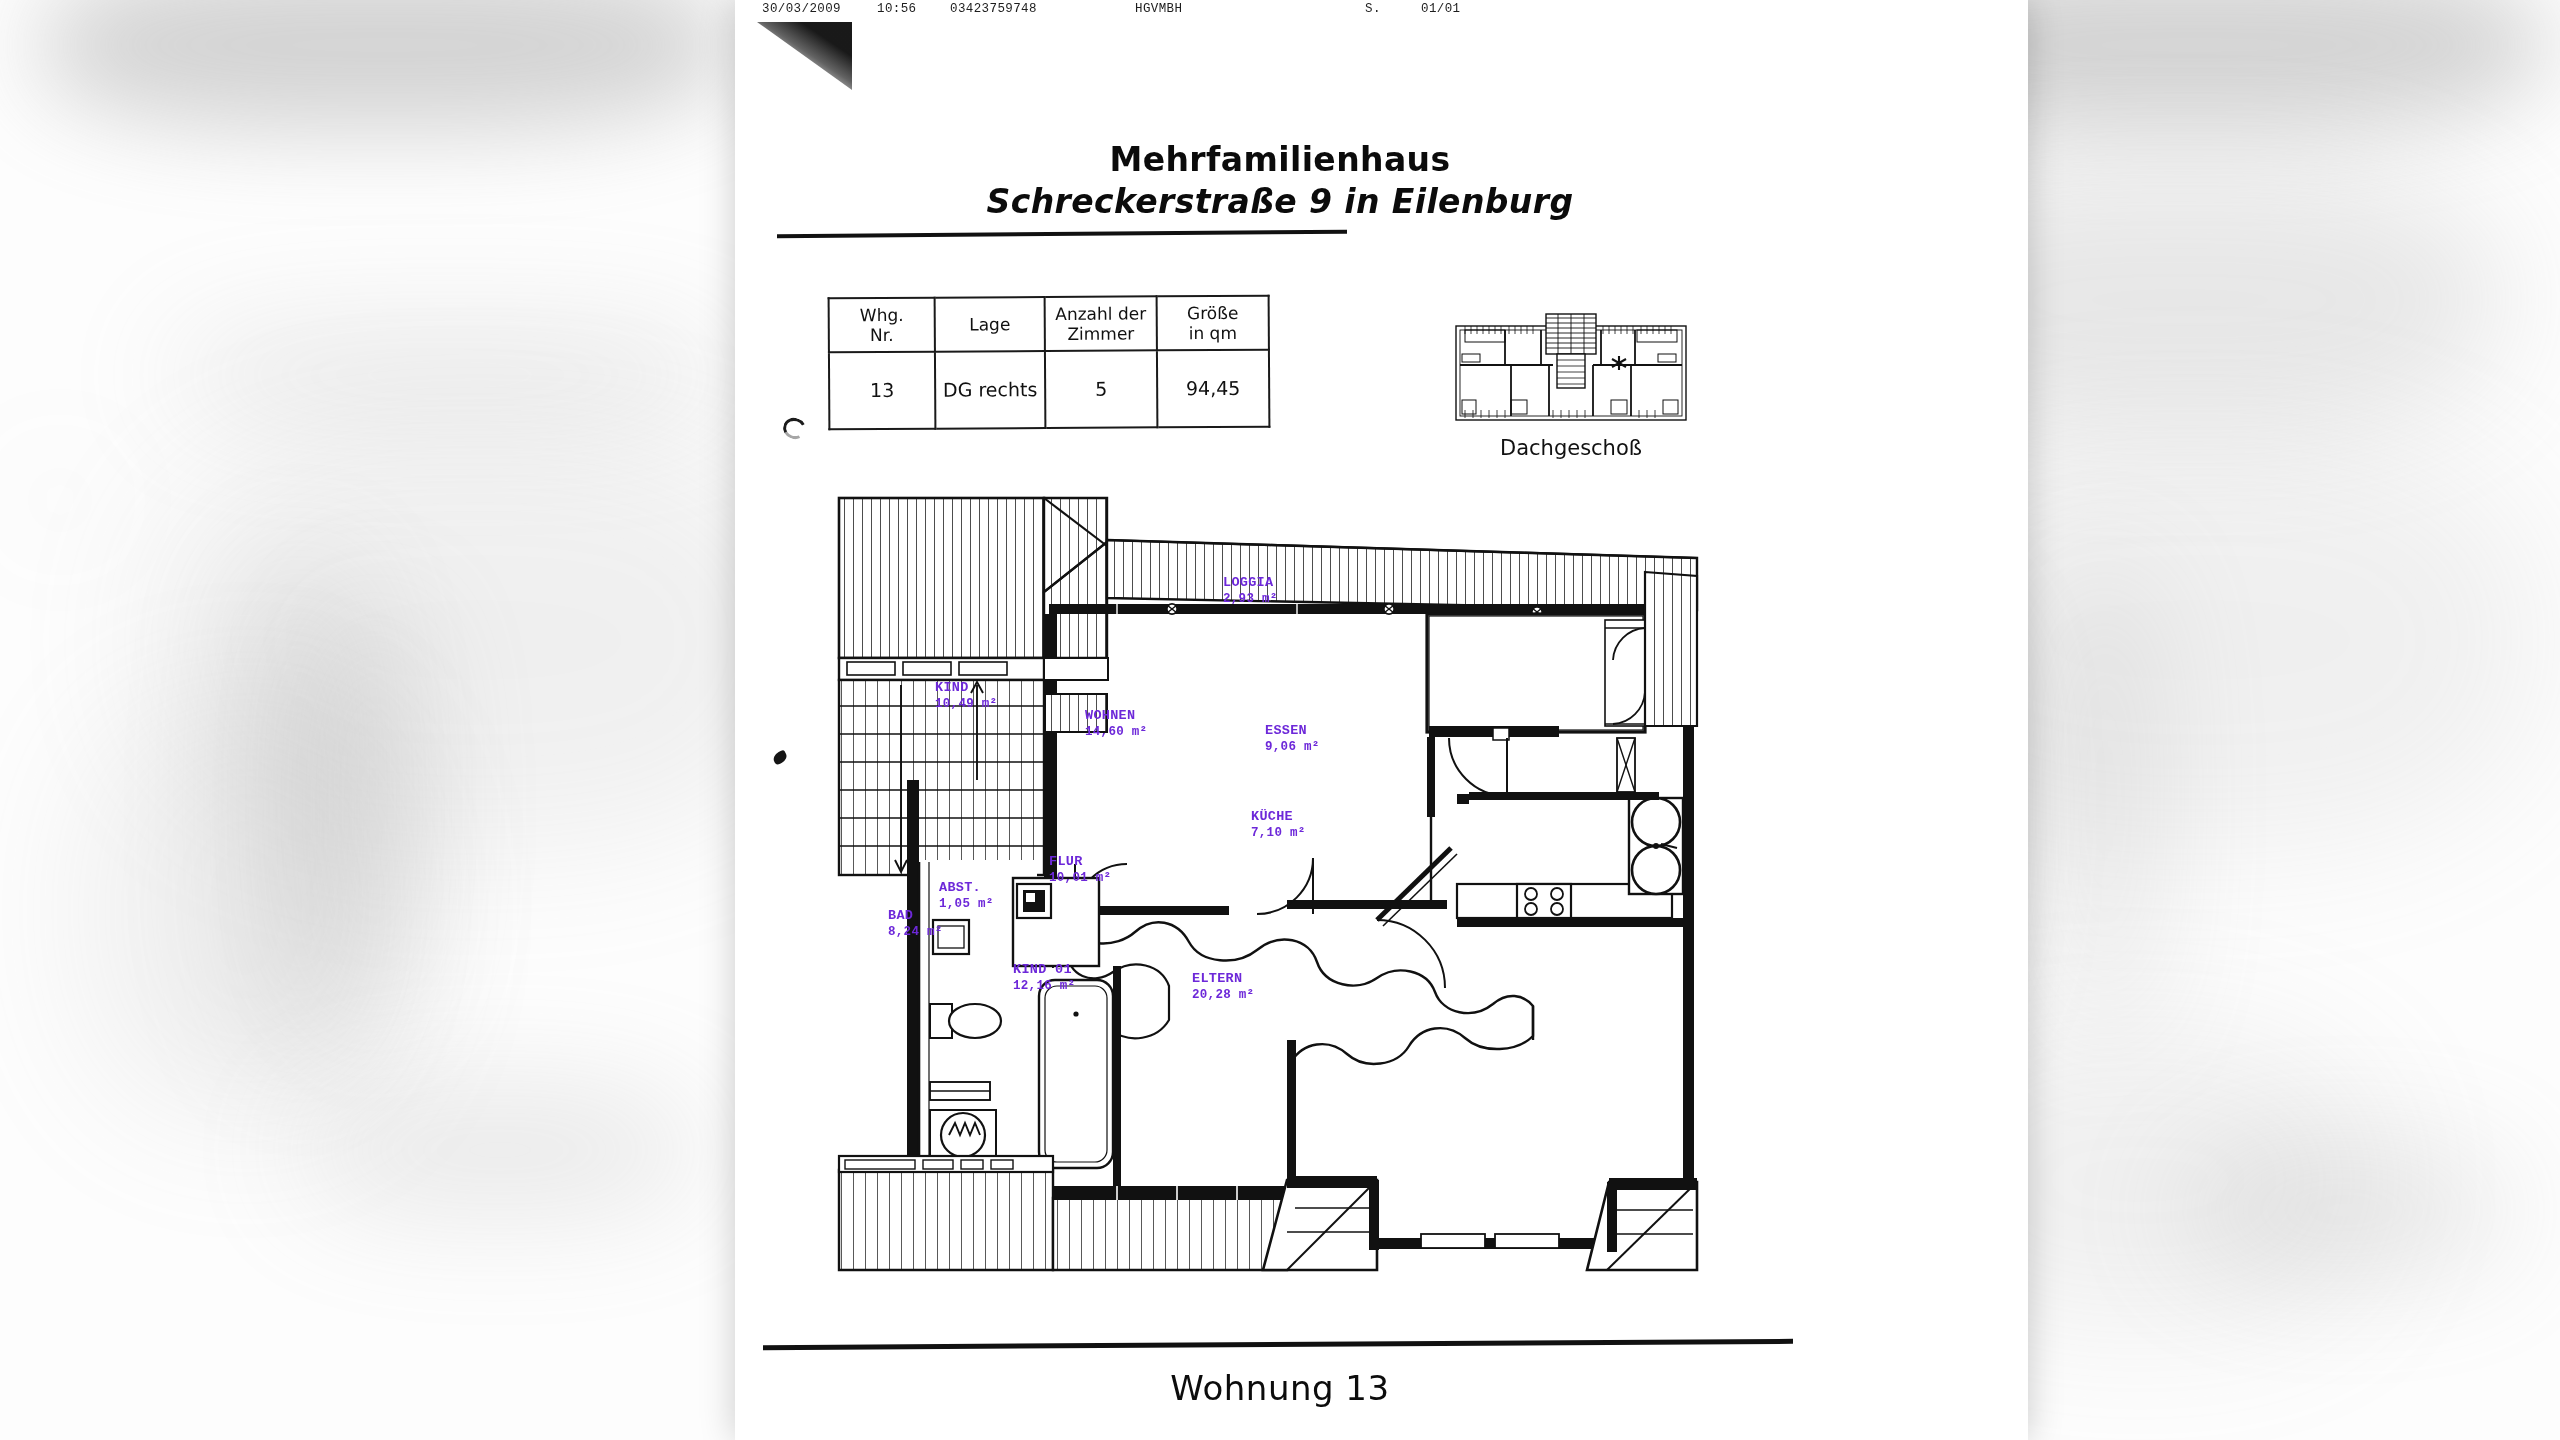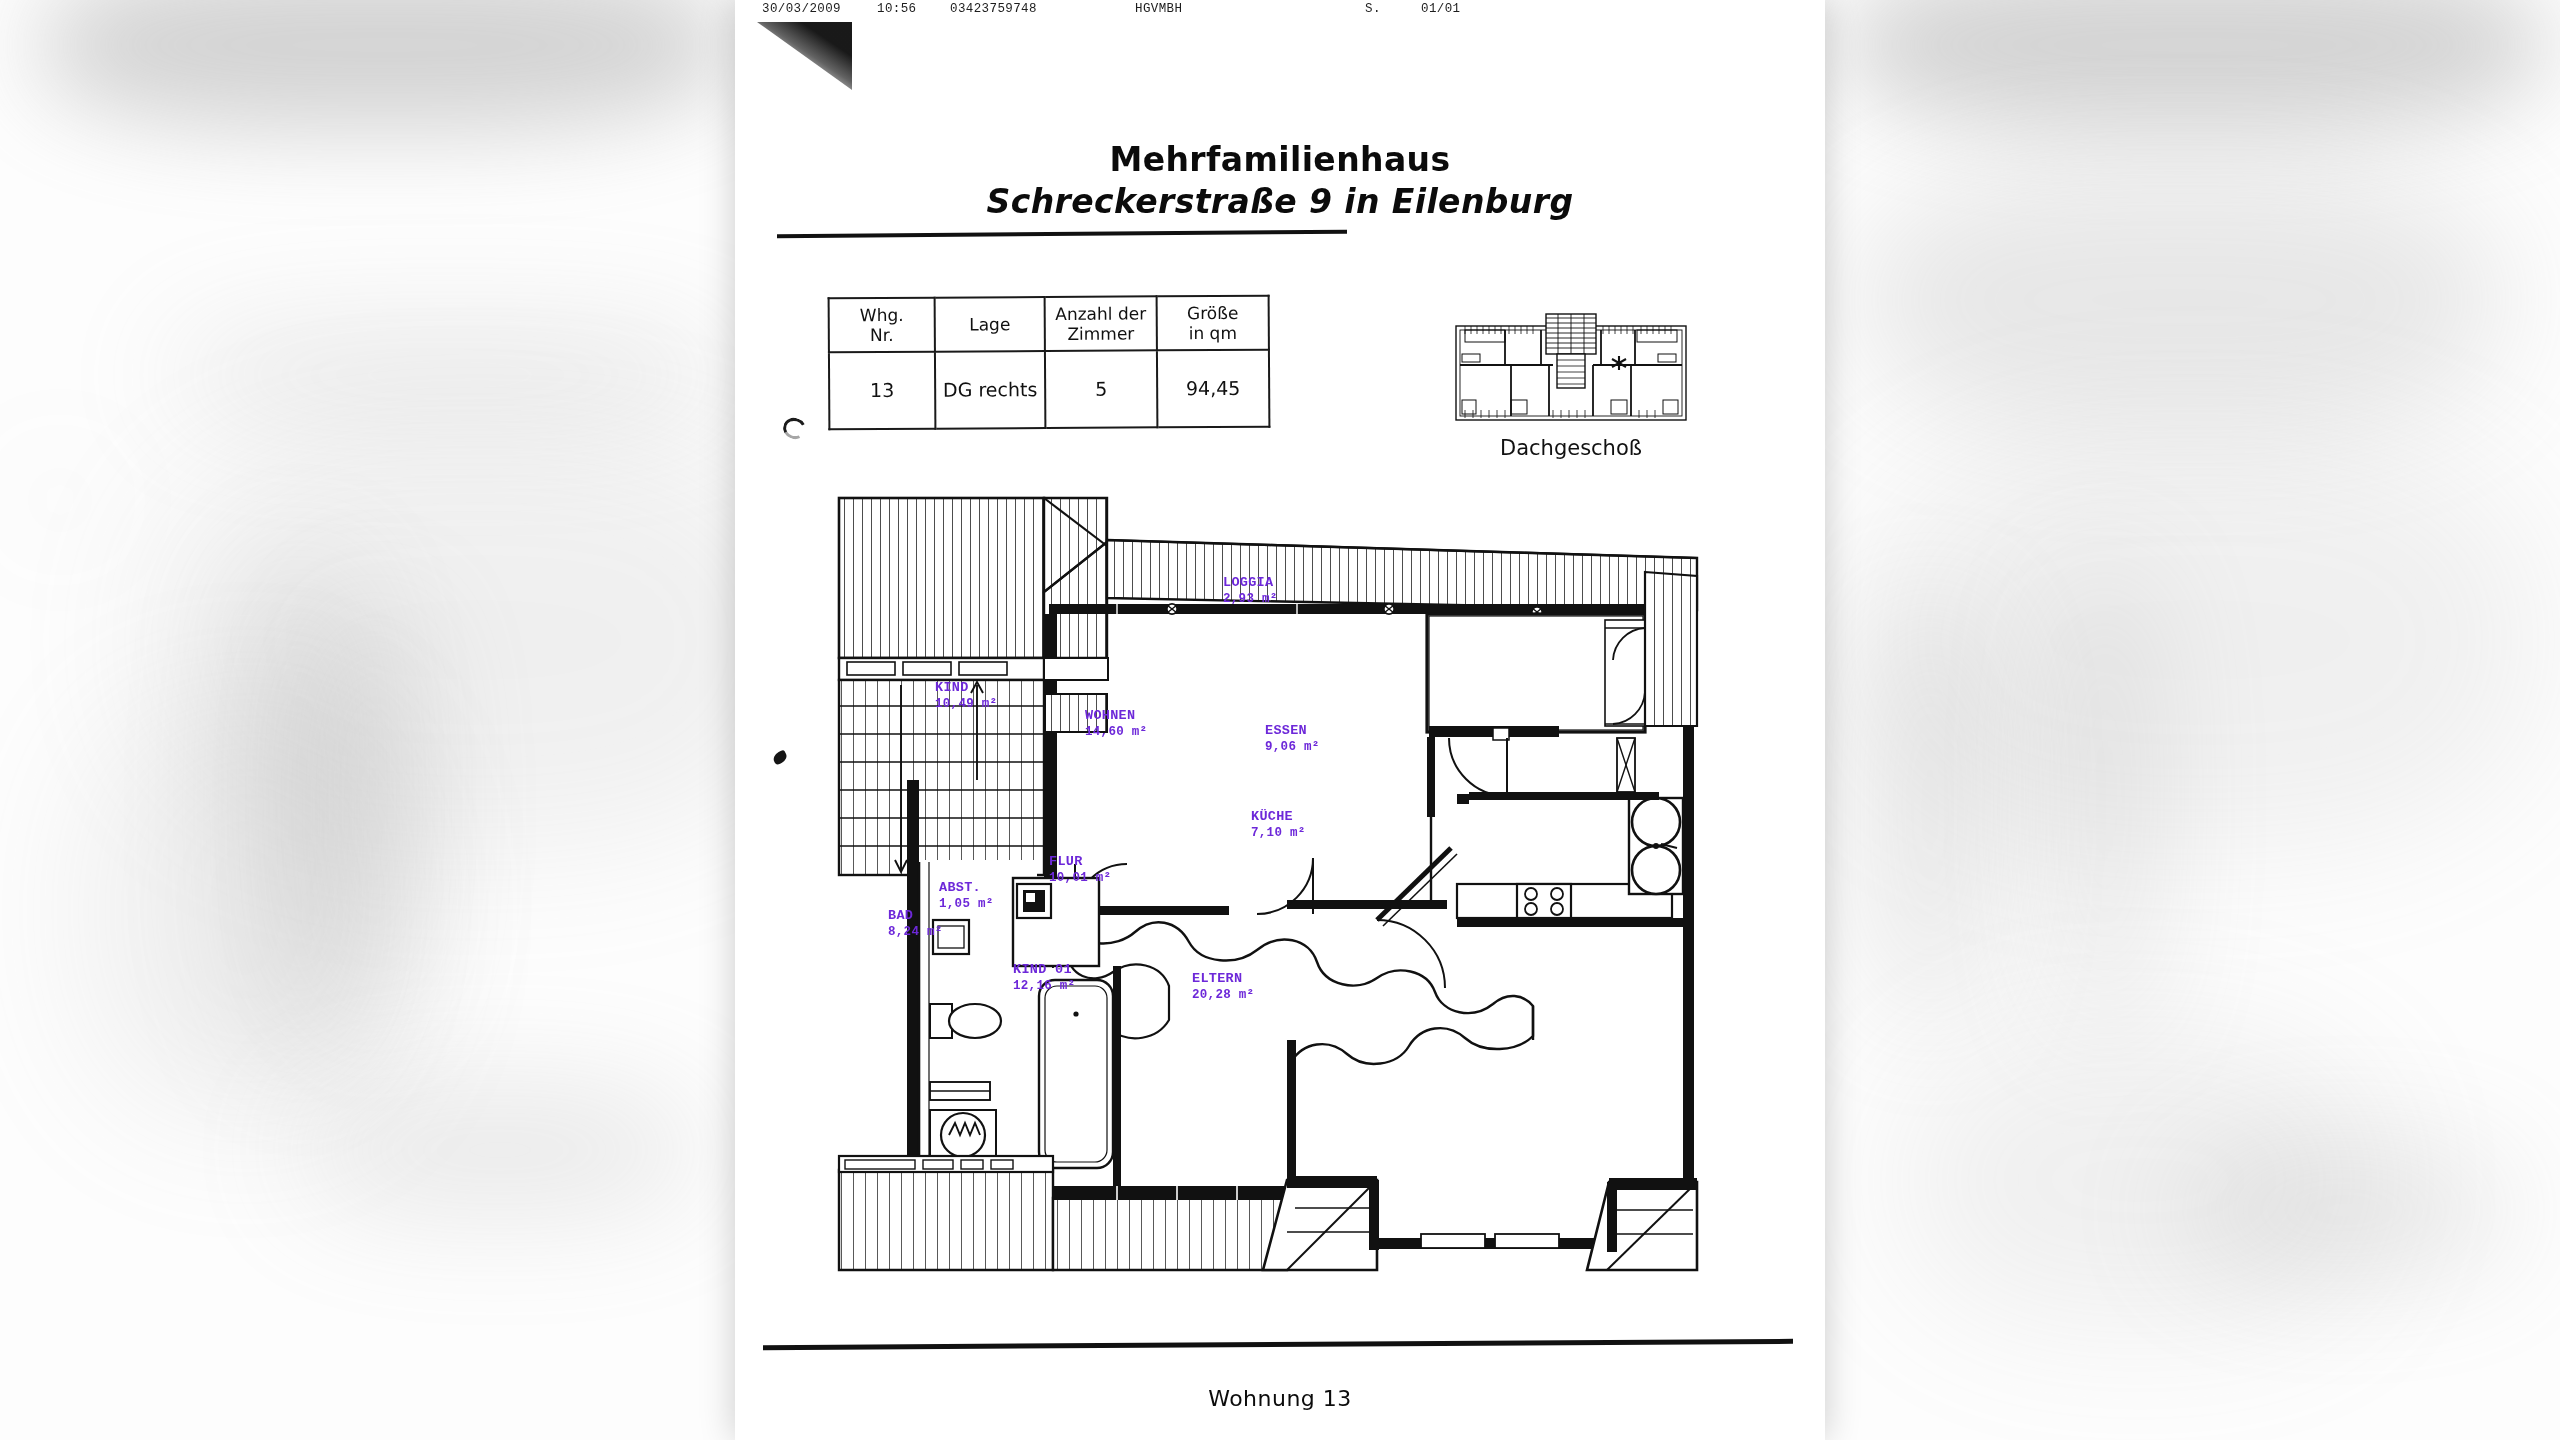--- a/index.html
+++ b/index.html
@@ -22,21 +22,21 @@
     border-radius:40%;
     filter:blur(46px);
     opacity:.42;
   }
   #backdrop .smudge.soft{opacity:.22;filter:blur(60px);}
   #backdrop .smudge.faint{opacity:.13;filter:blur(70px);}
 
   
   #page{
     position:absolute;
-    left:735px;top:0;width:1090px;height:1440px;
+    left:735px;top:0;width:1293px;height:1440px;
     background:#ffffff;
     box-shadow:0 0 34px rgba(0,0,0,.20);
     overflow:hidden;
   }
 
   
   .fax-header{
     position:absolute;top:2px;left:0;width:1090px;
     height:18px;
     font-family:"Liberation Mono", monospace;
@@ -142,21 +142,21 @@
   .room-label .area{font-size:12.5px;font-weight:700;display:block;}
 
   
   .footer-rule{
     position:absolute;left:28px;top:1342px;width:1030px;height:5px;
     background:#111;transform:rotate(-0.35deg);
   }
   .footer-caption{
     position:absolute;left:0;top:1368px;width:1090px;text-align:center;
     font-family:"DejaVu Sans", sans-serif;
-    font-size:22px;color:#0c0c0c;letter-spacing:.5px;margin-top:18px;
+    font-size:34px;color:#0c0c0c;letter-spacing:.5px;
   }
 </style>
 </head>
 <body>
 
 <div id="backdrop">
   <div class="smudge" style="left:40px;top:-40px;width:690px;height:170px;"></div>
   <div class="smudge soft" style="left:170px;top:330px;width:560px;height:90px;"></div>
   <div class="smudge faint" style="left:150px;top:430px;width:660px;height:420px;"></div>
   <div class="smudge soft" style="left:240px;top:560px;width:120px;height:500px;"></div>

